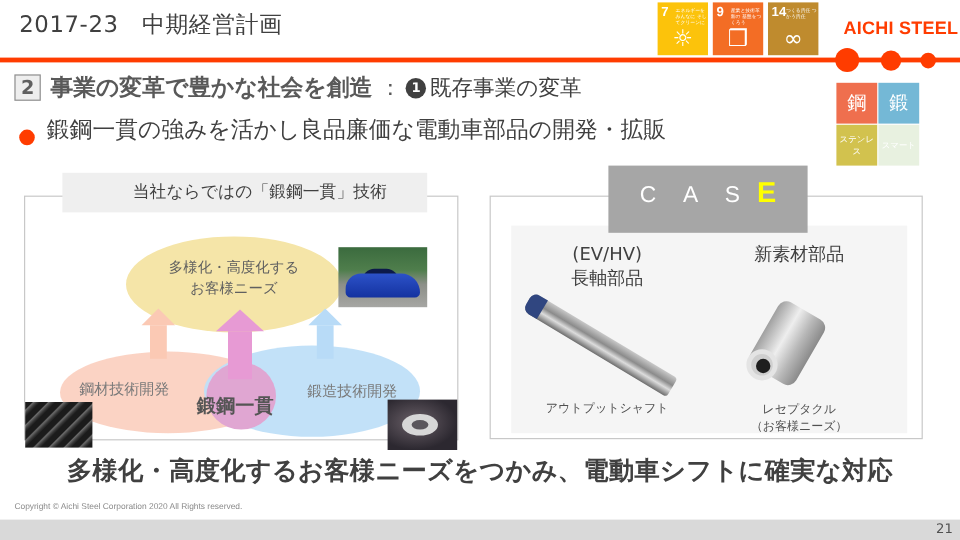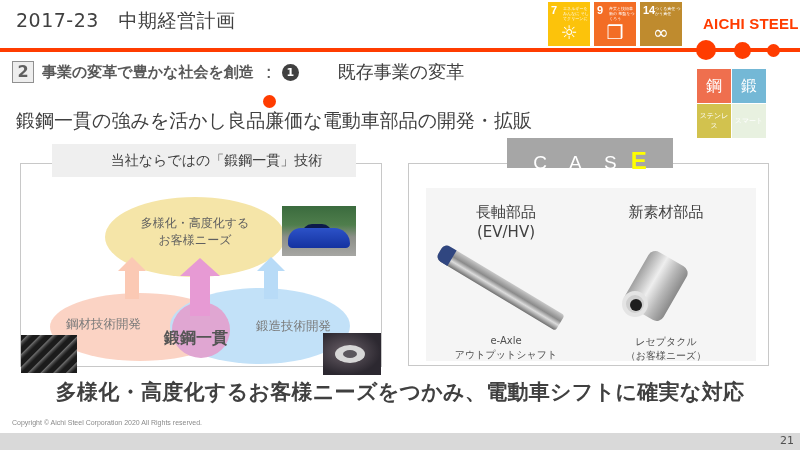--- a/index.html
+++ b/index.html
@@ -13,26 +13,26 @@
   .sdg-tiles { position: absolute; left: 548px; top: 2px; display: flex; gap: 4px; }
   .sdg { width: 42px; height: 44px; position: relative; color: #fff; overflow: hidden; }
   .sdg .num { position: absolute; left: 3px; top: 2px; font-size: 11px; font-weight: bold; font-family: "Liberation Sans", sans-serif; }
   .sdg .cap { position: absolute; left: 15px; top: 4px; font-size: 4px; line-height: 5px; width: 26px; }
   .sdg .glyph { position: absolute; left: 0; right: 0; bottom: 3px; text-align: center; font-size: 19px; line-height: 22px; }
 
   .brand-logo { position: absolute; left: 703px; top: 15px; font-family: "Liberation Sans", sans-serif; font-weight: bold; font-size: 15px; color: #ff3c00; letter-spacing: 0.2px; }
 
   .section-heading { position: absolute; left: 12px; top: 60px; display: flex; align-items: center; }
   .section-num { width: 22px; height: 22px; border: 1px solid #909090; background: #eeeeee; color: #606060; font-weight: bold; font-size: 16px; text-align: center; line-height: 20px; }
-  .section-title { margin-left: 8px; font-size: 15px; font-weight: bold; color: #595959; }
+  .section-title { margin-left: 8px; font-size: 19px; font-weight: bold; color: #595959; }
   .section-sep { font-size: 18px; color: #595959; margin: 0 4px 0 6px; }
   .circled-one { display: inline-block; width: 17px; height: 17px; border-radius: 50%; background: #404040; color: #fff; font-size: 11px; font-weight: bold; text-align: center; line-height: 17px; margin-right: 3px; }
-  .section-sub { font-size: 18px; color: #404040; margin-left: 36px; }
-
-  .bullet-line { position: absolute; left: 16px; top: 95px; display: flex; align-items: center; flex-direction: column; }
+  .section-sub { font-size: 18px; color: #404040; }
+
+  .bullet-line { position: absolute; left: 16px; top: 95px; display: flex; align-items: flex-end; }
   .bullet-dot { width: 13px; height: 13px; border-radius: 50%; background: #ff3c00; margin-right: 10px; }
   .bullet-text { font-size: 19px; color: #404040; }
 
   .mat-grid { position: absolute; left: 697px; top: 69px; width: 70px; display: grid; grid-template-columns: 34px 34px; grid-template-rows: 34px 34px; gap: 1px; }
   .mat { color: #fff; text-align: center; display: flex; align-items: center; justify-content: center; }
   .mat.big { font-size: 16px; }
   .mat.small { font-size: 7px; }
 
   
   .left-panel { position: absolute; left: 20px; top: 163px; width: 362px; height: 204px; border: 1px solid #c8c8c8; }
@@ -53,21 +53,21 @@
   .steel-label { position: absolute; left: 66px; top: 316px; font-size: 12.5px; color: #7a7a7a; }
   .forge-label { position: absolute; left: 256px; top: 318px; font-size: 12.5px; color: #7a7a7a; }
   .integration-label { position: absolute; left: 164px; top: 328px; font-size: 16px; font-weight: bold; color: #555555; }
   .photo-bars { position: absolute; left: 21px; top: 335px; width: 56px; height: 38px; background: repeating-linear-gradient(135deg, #1b1b1b 0px, #1b1b1b 4px, #6b6b6b 5px, #3a3a3a 7px, #1b1b1b 9px); }
   .photo-ring { position: absolute; left: 323px; top: 333px; width: 58px; height: 42px; background: radial-gradient(ellipse at 40% 45%, #6a6068 0%, #2c2830 70%); }
   .ring-outer { position: absolute; left: 12px; top: 12px; width: 30px; height: 18px; border-radius: 50%; background: #d7d7d7; }
   .ring-inner { position: absolute; left: 20px; top: 17px; width: 14px; height: 8px; border-radius: 50%; background: #5a565c; }
 
   
   .right-panel { position: absolute; left: 408px; top: 163px; width: 361px; height: 203px; border: 1px solid #c8c8c8; }
-  .case-tab { position: absolute; left: 507px; top: 138px; width: 166px; height: 30px; background: #a6a6a6; text-align: center; line-height: 46px; }
+  .case-tab { position: absolute; left: 507px; top: 138px; width: 166px; height: 56px; background: #a6a6a6; text-align: center; line-height: 46px; }
   .case-letters { color: #ffffff; font-size: 19px; letter-spacing: 9px; font-family: "Liberation Sans", sans-serif; }
   .case-e { color: #ffff00; font-size: 24px; font-weight: bold; font-family: "Liberation Sans", sans-serif; }
   .right-inner { position: absolute; left: 426px; top: 188px; width: 330px; height: 173px; background: #f5f5f5; }
   .product-title { position: absolute; text-align: center; font-size: 15px; color: #404040; line-height: 20px; }
   .product-caption { position: absolute; text-align: center; font-size: 10px; color: #505050; line-height: 14px; }
   .shaft-img { position: absolute; left: 440px; top: 242px; width: 140px; height: 18px; transform-origin: left center; transform: rotate(31deg); background: linear-gradient(180deg, #c8c8c8 0%, #8b8b8b 40%, #dcdcdc 65%, #6e6e6e 100%); border-radius: 6px 3px 3px 6px; }
   .shaft-cap { position: absolute; left: 0; top: 0; width: 14px; height: 18px; background: #304680; border-radius: 6px 0 0 6px; }
   .connector-img { position: absolute; left: 620px; top: 245px; width: 72px; height: 80px; }
   .conn-body { position: absolute; left: 14px; top: 10px; width: 44px; height: 62px; background: linear-gradient(90deg, #a0a0a0, #eeeeee 40%, #b8b8b8 70%, #8a8a8a); border-radius: 8px; transform: rotate(30deg); }
   .conn-face { position: absolute; left: 2px; top: 46px; width: 26px; height: 26px; border-radius: 50%; background: #cfcfcf; border: 4px solid #e4e4e4; }
@@ -168,38 +168,37 @@
 </div>
 
 <div class="right-panel"></div>
 <div class="right-inner"></div>
 <div class="case-tab">
   <span class="case-letters">C A S</span>
   <span class="case-e">E</span>
 </div>
 
 <div class="product-title" style="left:446px;top:202px;width:120px;">
+  <div>(EV/HV)</div>
   <div>長軸部品</div>
-  <div>(EV/HV)</div>
 </div>
 <div class="product-title" style="left:606px;top:202px;width:120px;">
   <div>新素材部品</div>
 </div>
 
 <div class="shaft-img">
   <div class="shaft-cap"></div>
 </div>
 <div class="connector-img">
   <div class="conn-body"></div>
   <div class="conn-face"></div>
   <div class="conn-hole"></div>
 </div>
 
 <div class="product-caption" style="left:446px;top:334px;width:120px;">
-  <div>e-Axle</div>
   <div>アウトプットシャフト</div>
 </div>
 <div class="product-caption" style="left:606px;top:335px;width:120px;">
   <div>レセプタクル</div>
   <div>（お客様ニーズ）</div>
 </div>
 
 <div class="conclusion">多様化・高度化するお客様ニーズをつかみ、電動車シフトに確実な対応</div>
 <div class="copyright">Copyright © Aichi Steel Corporation 2020 All Rights reserved.</div>
 <div class="footer-bar">

